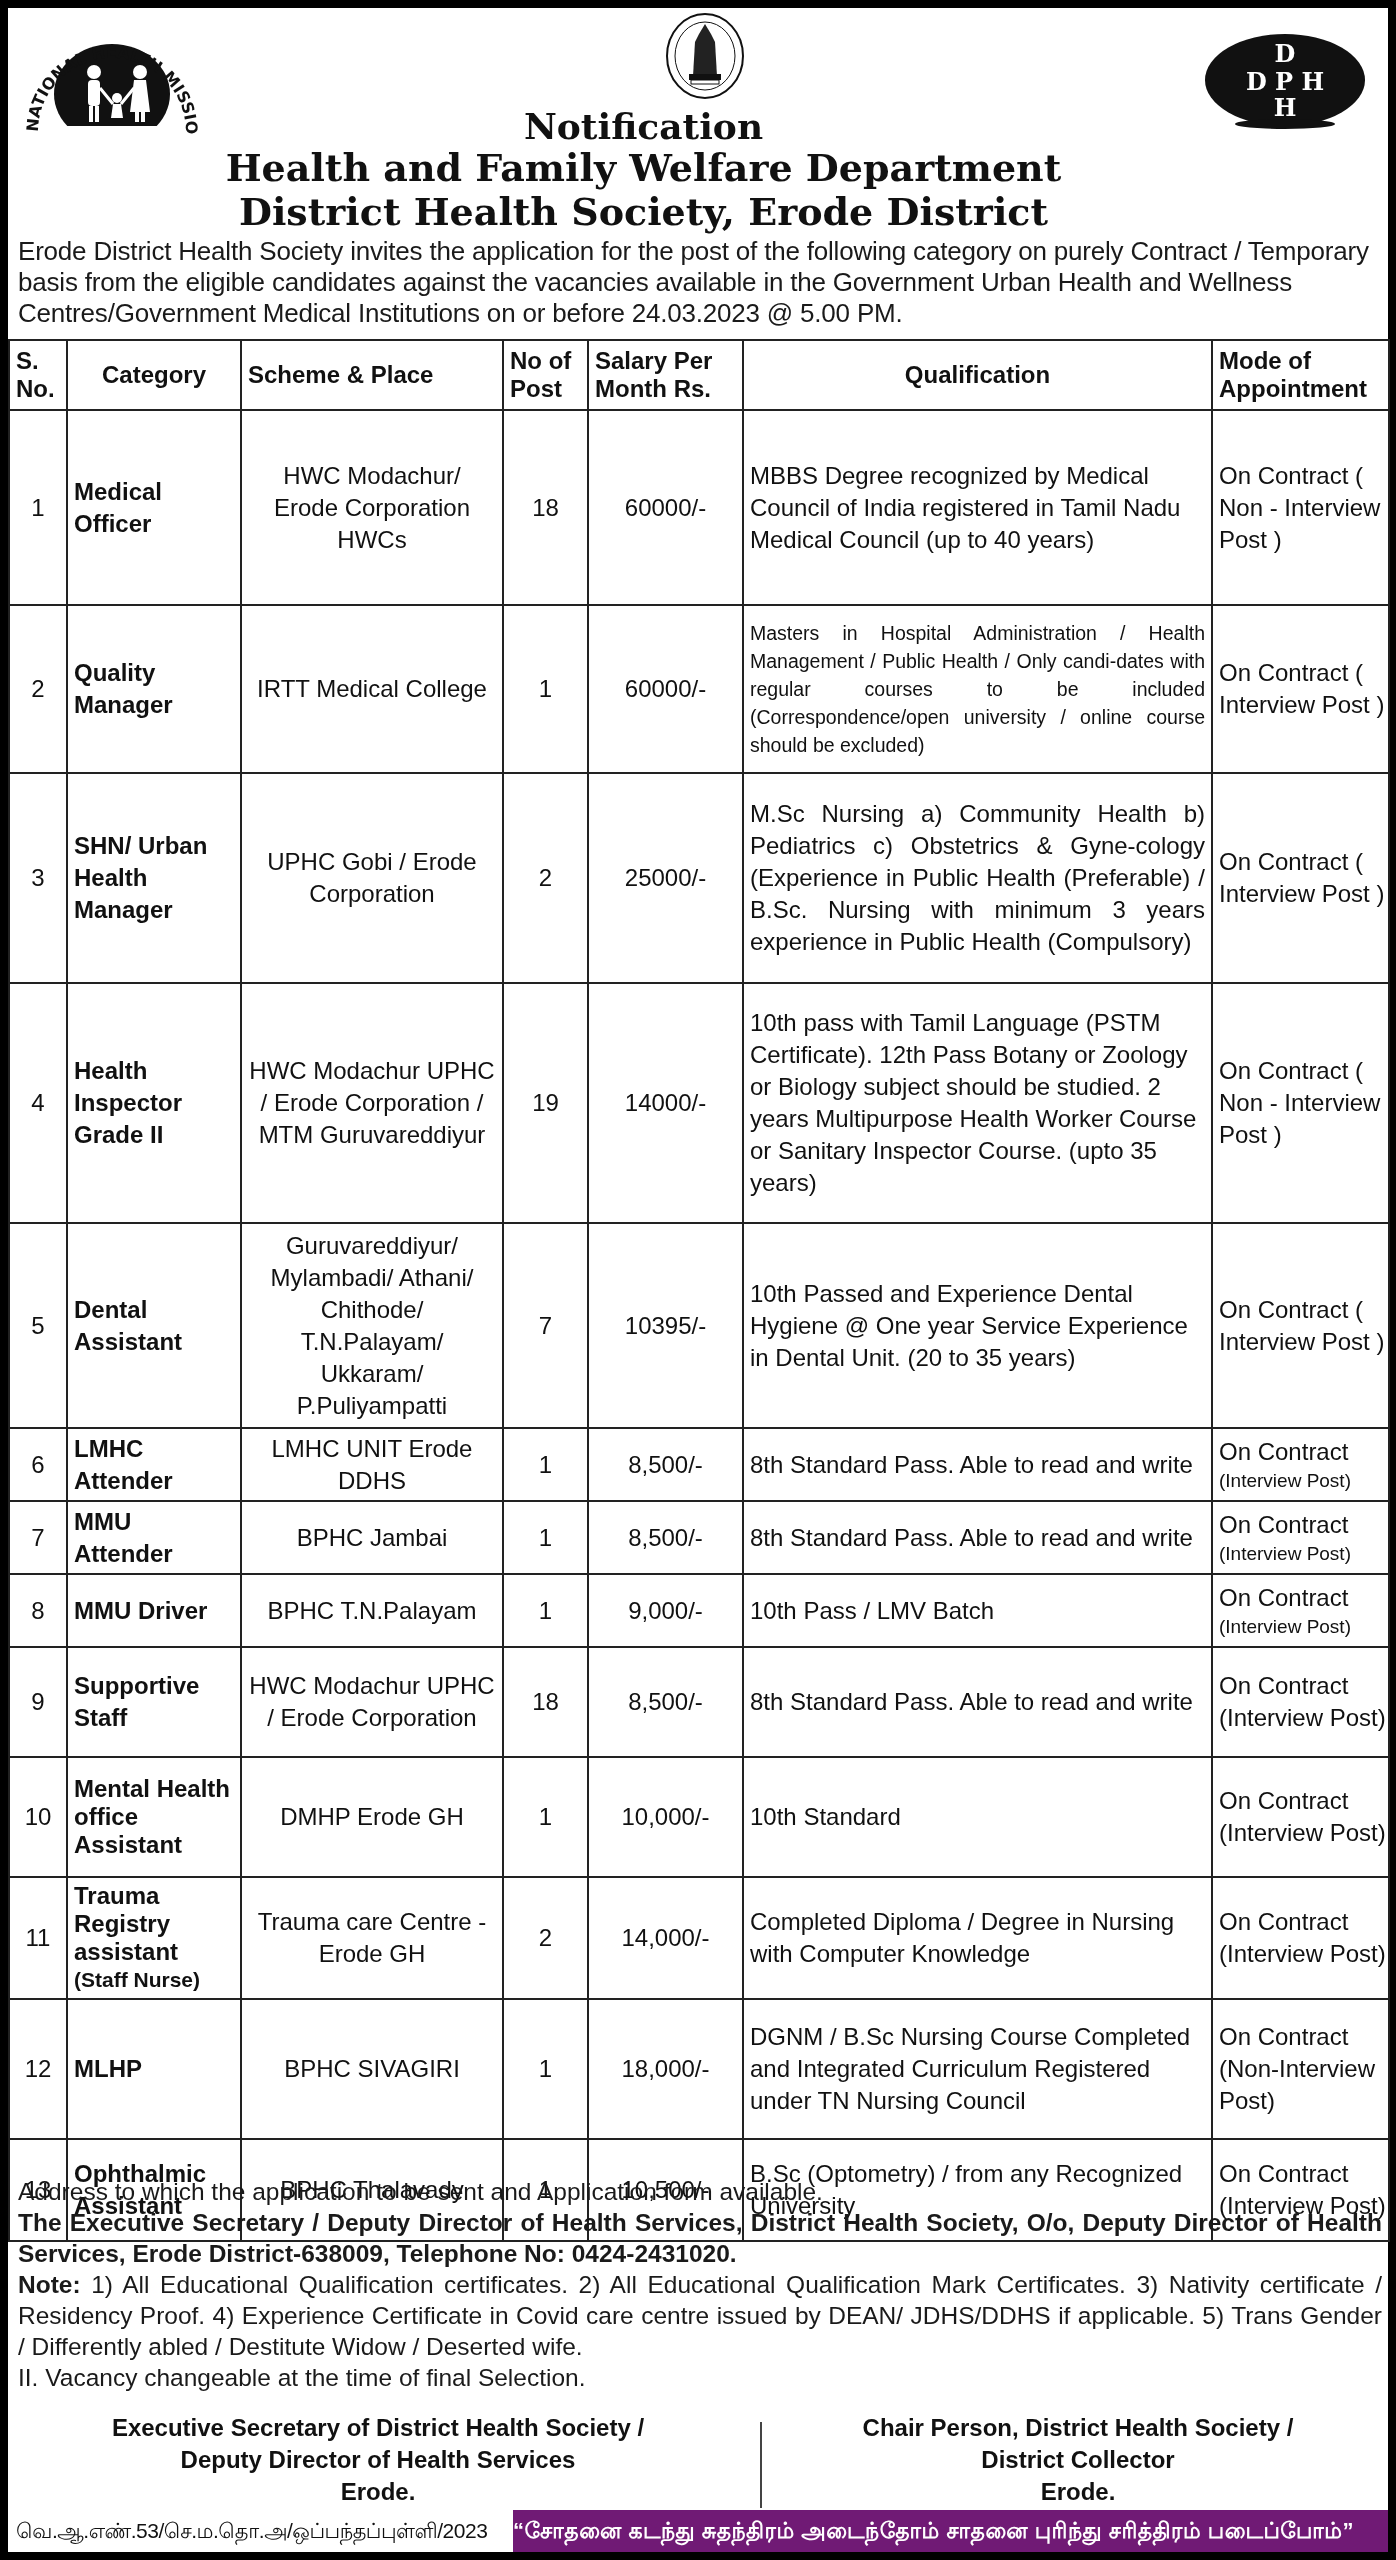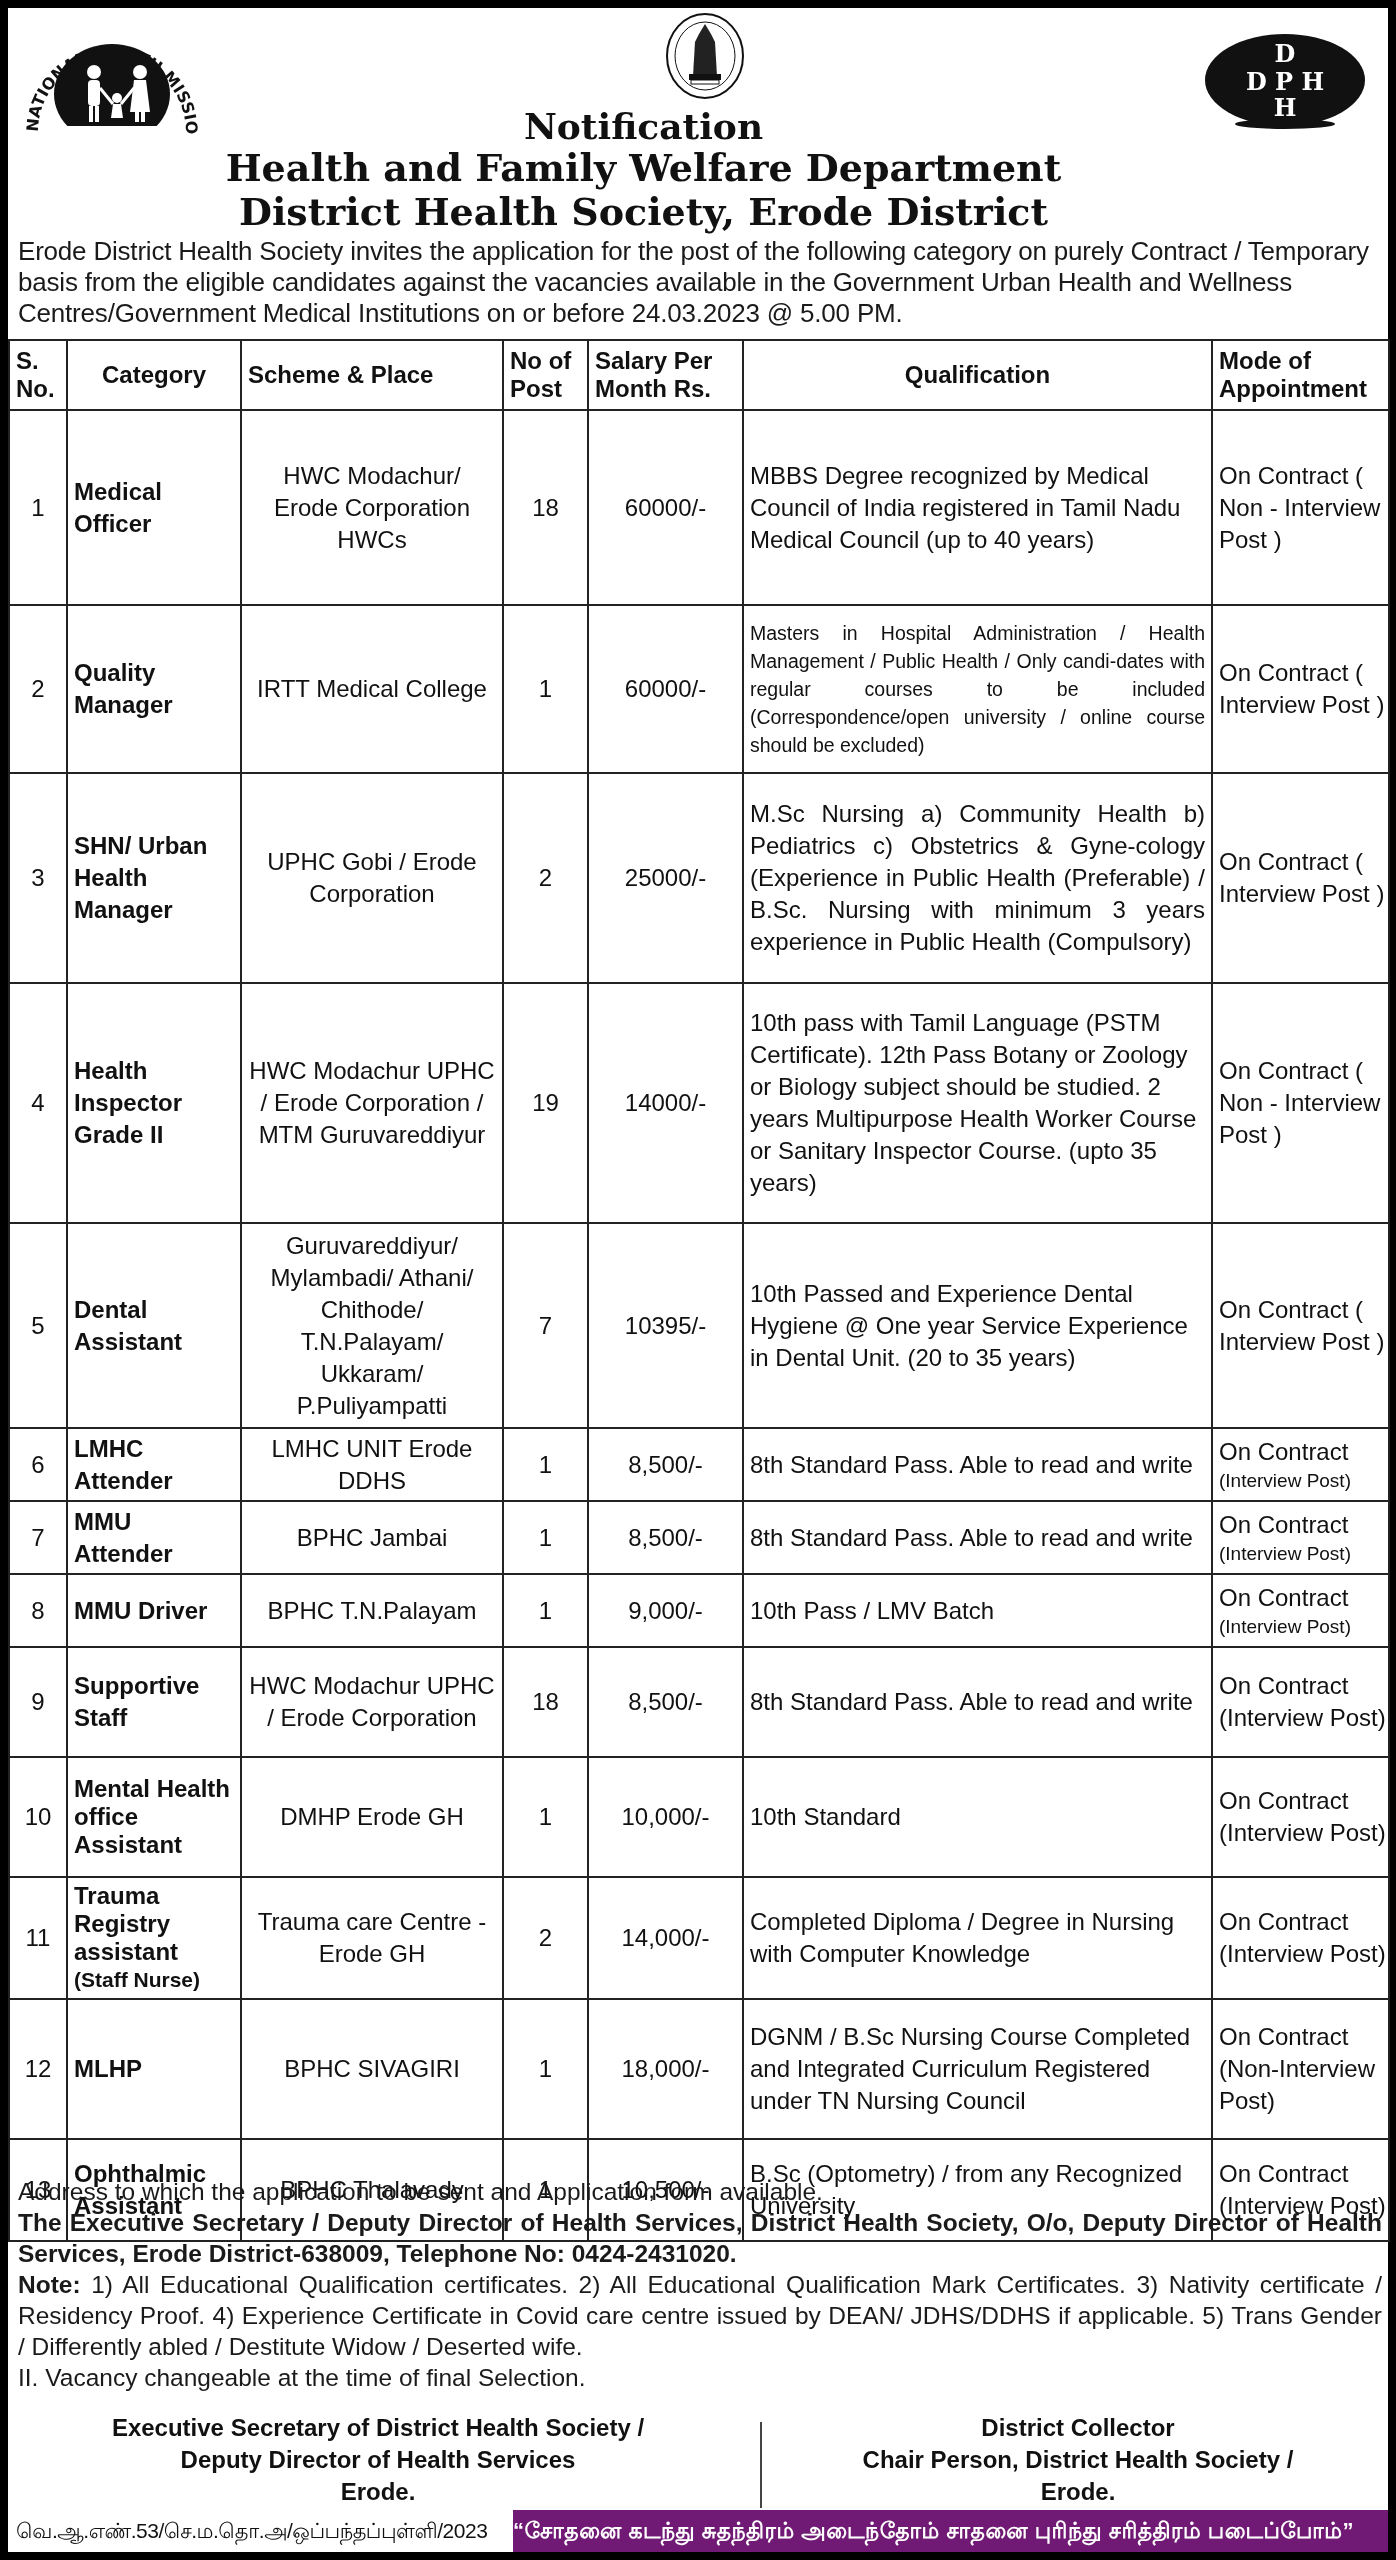--- a/index.html
+++ b/index.html
@@ -263,21 +263,21 @@
   </div>
 
   <div class="sig-row">
     <div class="sig left">
       <div>Executive Secretary of District Health Society /</div>
       <div>Deputy Director of Health Services</div>
       <div>Erode.</div>
     </div>
     <div class="sig-divider"></div>
     <div class="sig right">
+      <div>Chair Person, District Health Society /</div>
       <div>District Collector</div>
-      <div>Chair Person, District Health Society /</div>
       <div>Erode.</div>
     </div>
   </div>
 
   <div class="ref-no">வெ.ஆ.எண்.53/செ.ம.தொ.அ/ஒப்பந்தப்புள்ளி/2023</div>
   <div class="slogan-bar">“சோதனை கடந்து சுதந்திரம் அடைந்தோம்  சாதனை புரிந்து சரித்திரம் படைப்போம்”</div>
 </div>
 
 </body></html>

